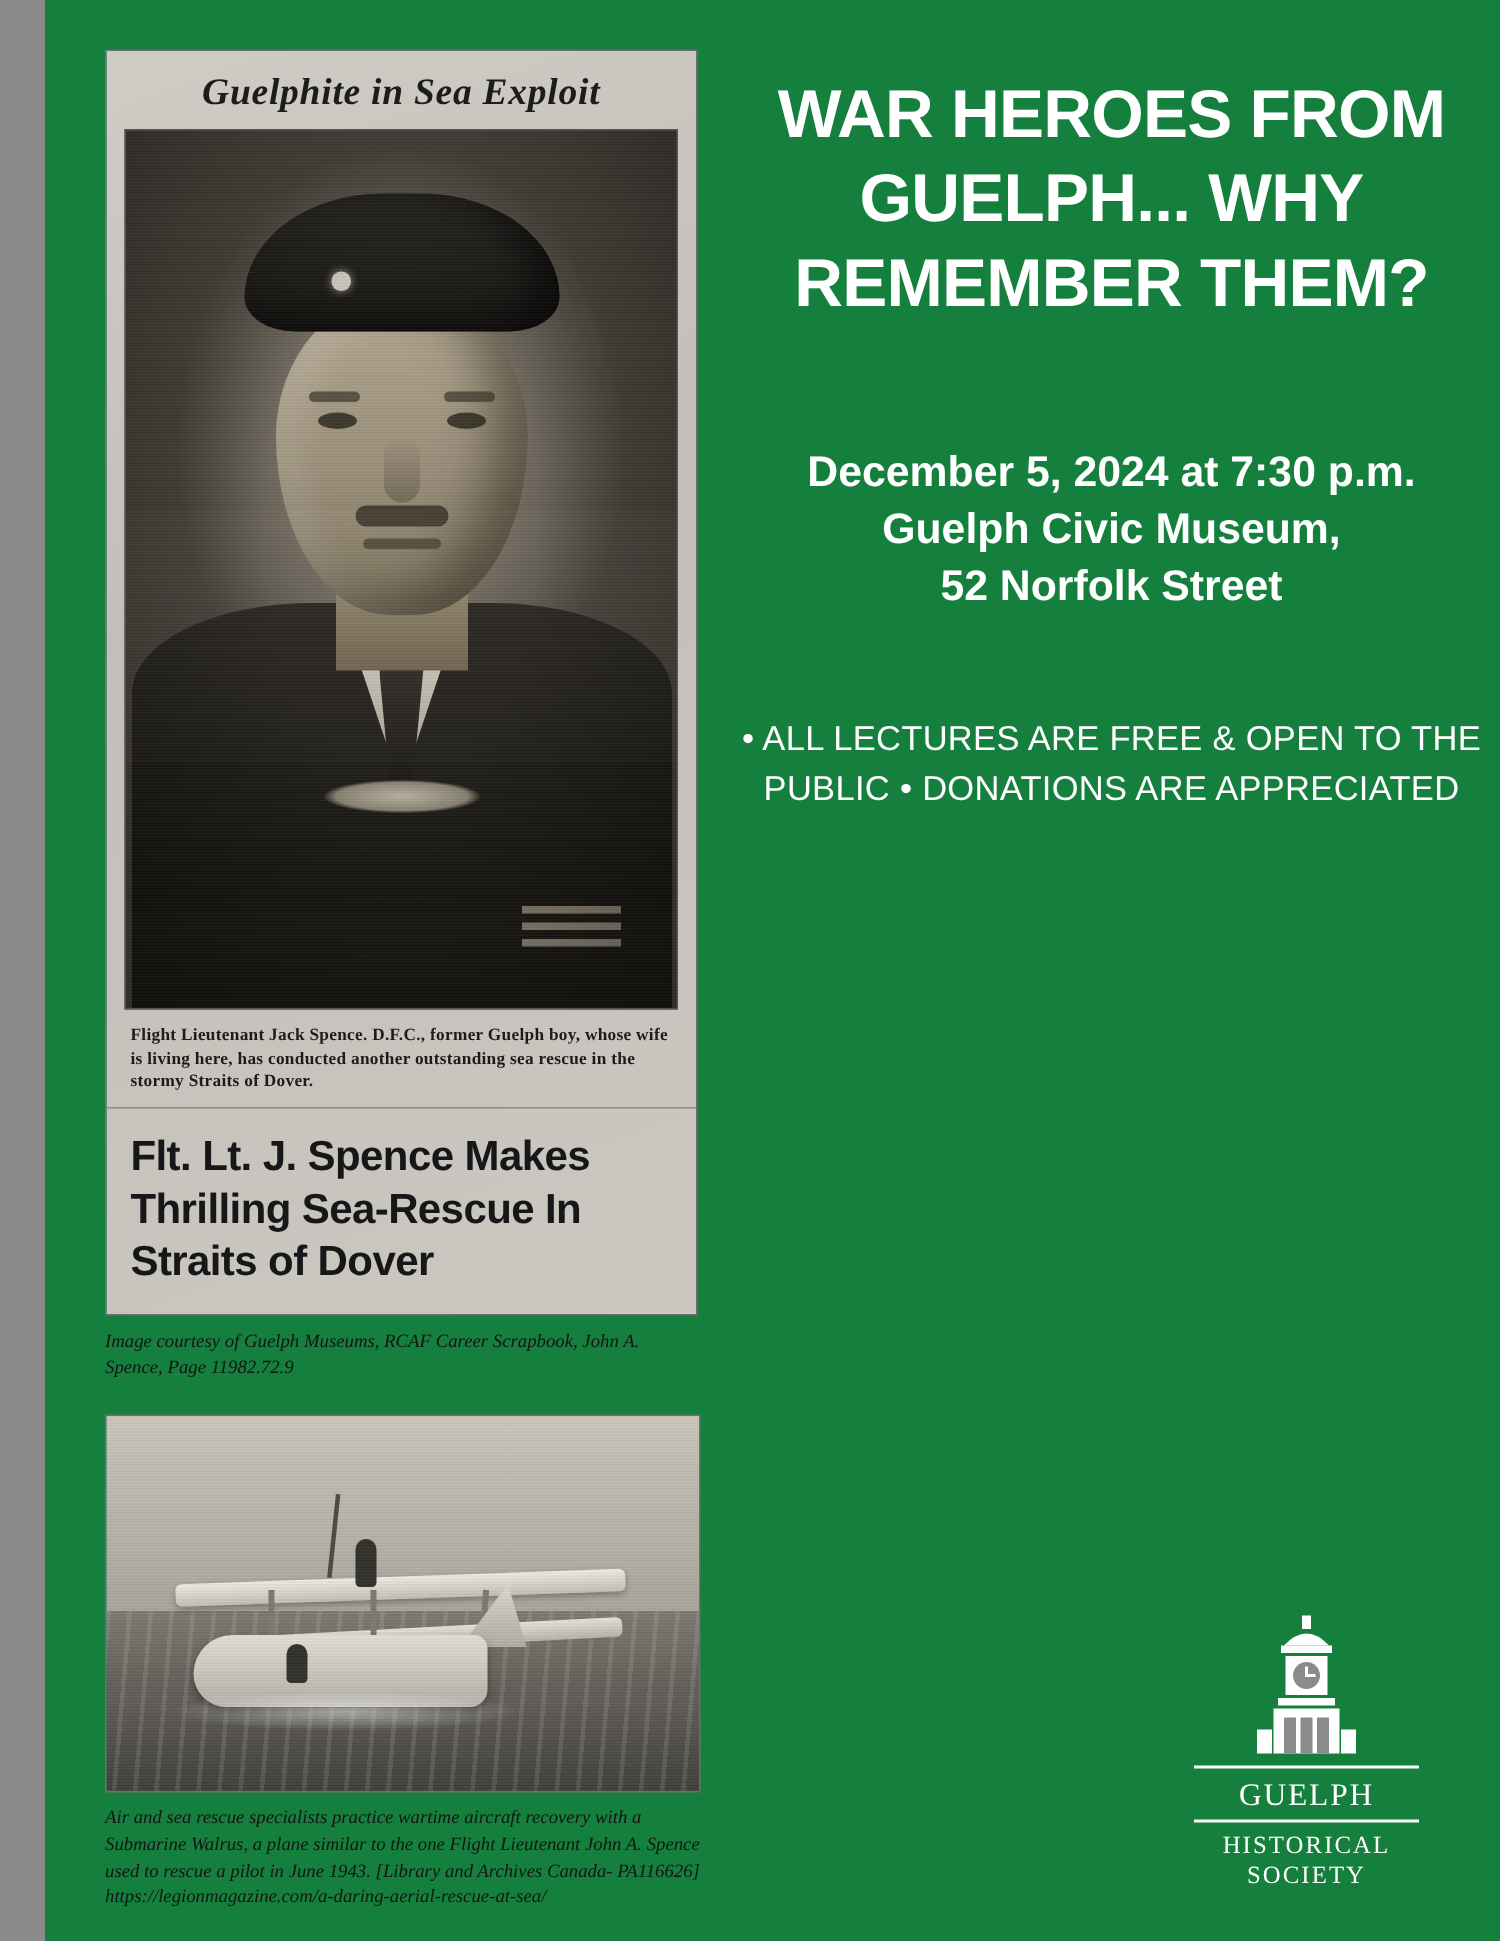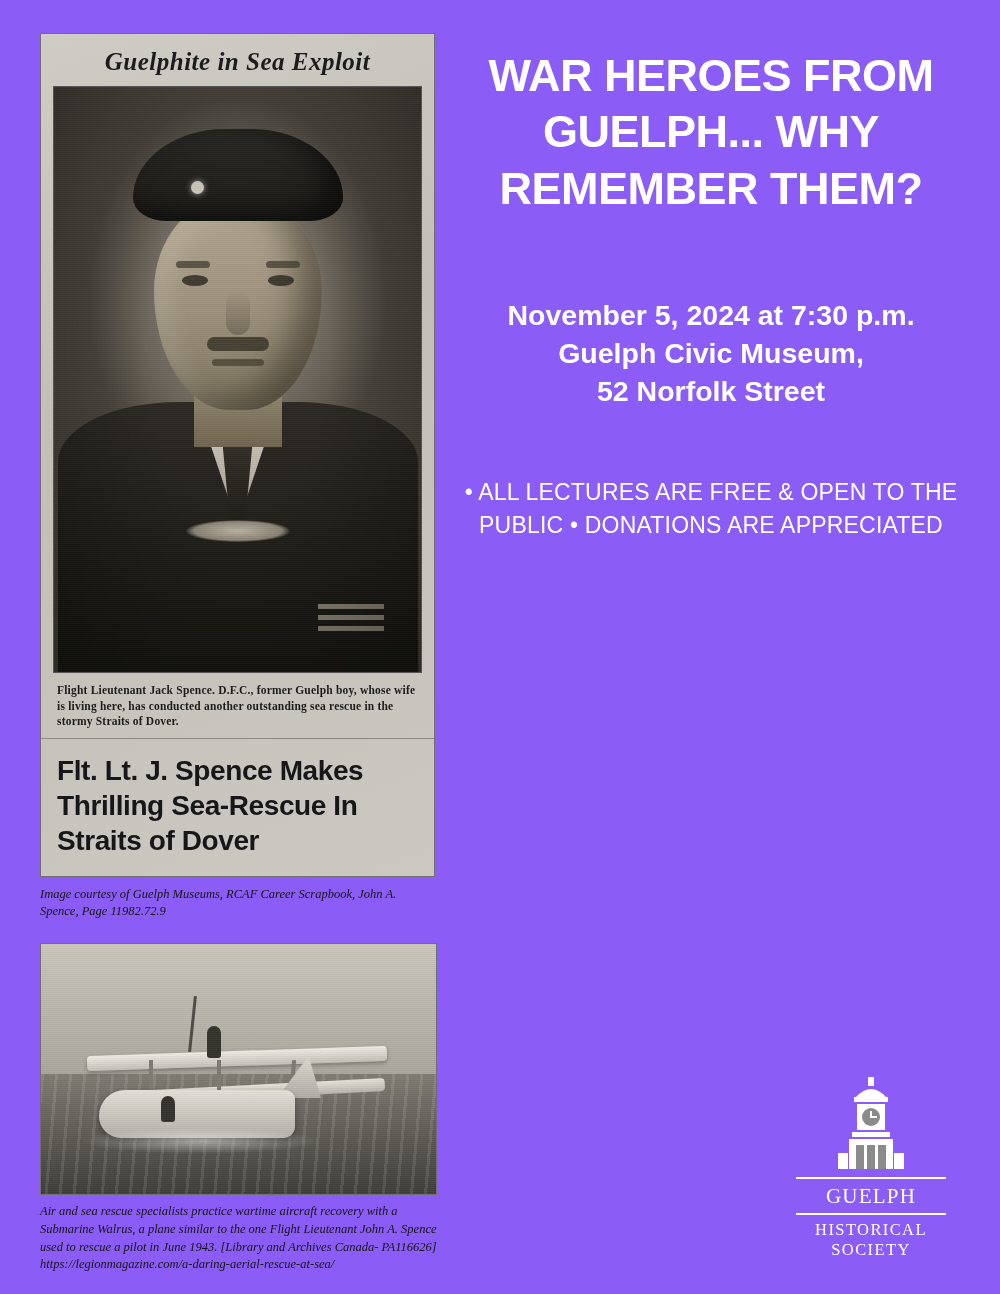--- a/index.html
+++ b/index.html
@@ -10,21 +10,22 @@
     width: 1000px;
     height: 1294px;
     background: #8a8a8a;
     font-family: "Liberation Sans", sans-serif;
     overflow: hidden;
     position: relative;
   }
   .poster {
     position: absolute;
     inset: 0;
-    background: #8b5cf6;
+    background: #15803d;
+    margin-left: 30px;
   }
 
   
   .left-col {
     position: absolute;
     left: 40px;
     top: 33px;
     width: 395px;
   }
 
@@ -515,21 +516,21 @@
     </div>
 
     <div class="credit2">Air and sea rescue specialists practice wartime aircraft recovery with a Submarine Walrus, a plane similar to the one Flight Lieutenant John A. Spence used to rescue a pilot in June 1943. [Library and Archives Canada- PA116626] https://legionmagazine.com/a-daring-aerial-rescue-at-sea/</div>
   </div>
 
   <div class="right-col">
     <div class="title">WAR HEROES FROM GUELPH... WHY REMEMBER THEM?</div>
 
 
     <div class="event-block">
-      <div>November 5, 2024 at 7:30 p.m.</div>
+      <div>December 5, 2024 at 7:30 p.m.</div>
       <div>Guelph Civic Museum,</div>
       <div>52 Norfolk Street</div>
     </div>
 
     <div class="notes">• ALL LECTURES ARE FREE &amp; OPEN TO THE PUBLIC  •  DONATIONS ARE APPRECIATED</div>
   </div>
 
   <div class="logo">
     <div class="logo-mark">
       <svg viewBox="0 0 110 96" width="110" height="96" aria-hidden="true">

